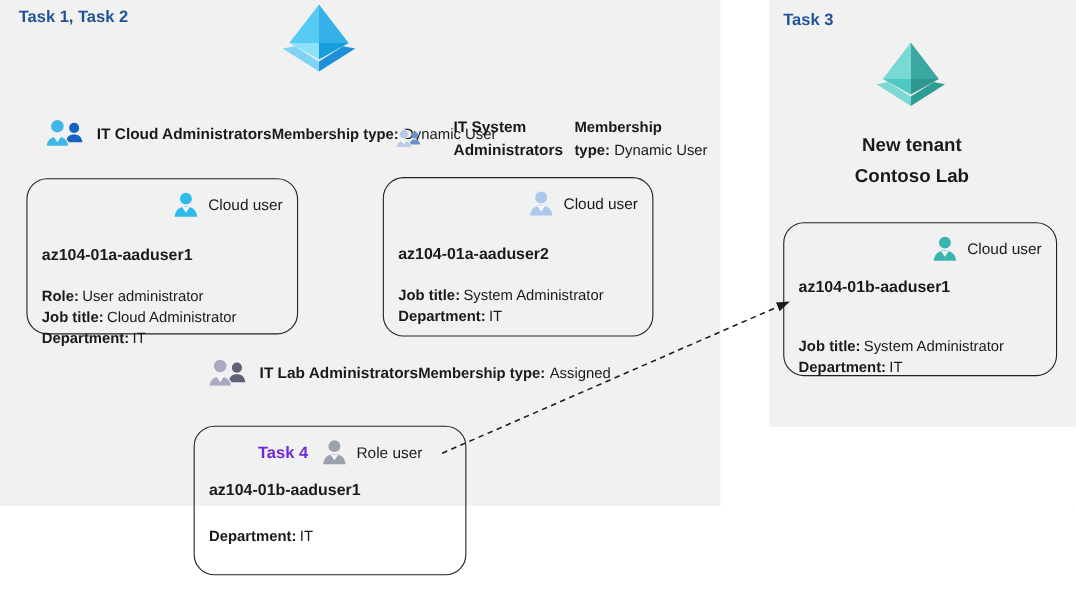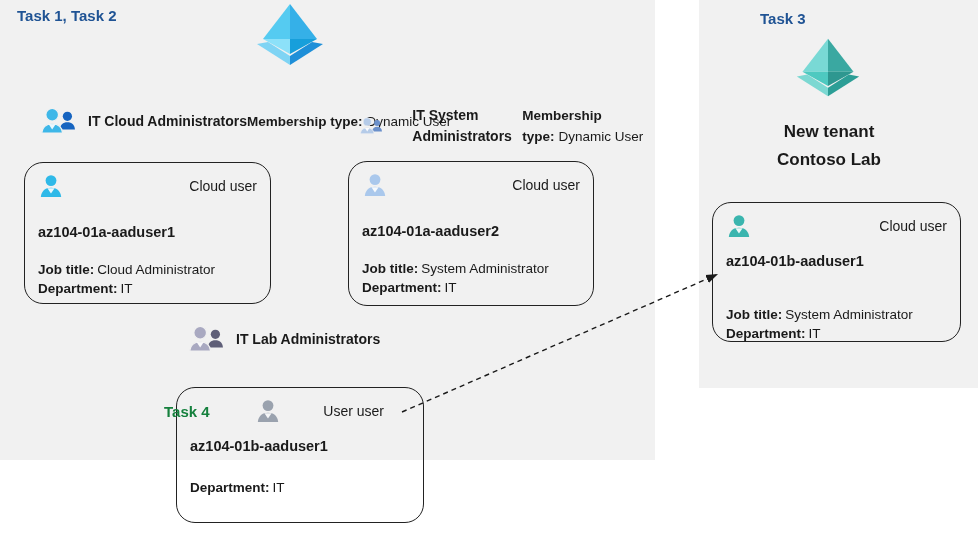--- a/index.html
+++ b/index.html
@@ -6,21 +6,21 @@
   body{
     width:978px;height:540px;position:relative;background:#ffffff;
     font-family:"Liberation Sans",sans-serif;color:#1a1a1a;overflow:hidden;
   }
   .panel{position:absolute;background:#f1f1f1;}
   #panel-left{left:0;top:0;width:655px;height:460px;}
   #panel-right{left:699px;top:0;width:279px;height:388px;}
 
   .task-label{position:absolute;font-weight:bold;font-size:15px;color:#1f5394;}
   #task12{left:17px;top:7px;}
-  #task3{left:712px;top:10px;margin-left:48px;}
+  #task3{left:712px;top:10px;}
 
   .tenant-icon{position:absolute;}
   #tenant-icon-default{left:252px;top:3px;}
   #tenant-icon-new{left:794px;top:37px;}
   .tenant-title{position:absolute;font-weight:bold;font-size:17px;text-align:center;}
   #tenant-title-default{left:200px;top:69px;width:180px;}
   #tenant-title-new-1{left:704px;top:122px;width:250px;}
   #tenant-title-new-2{left:704px;top:150px;width:250px;}
 
   .group-header{position:absolute;display:flex;align-items:center;gap:8px;}
@@ -34,23 +34,23 @@
 
   .card{
     position:absolute;border:1.4px solid #222;border-radius:19px;
     box-sizing:border-box;padding:10px 13px 0 13px;background:transparent;
   }
   #card1{left:24px;top:162px;width:247px;height:142px;}
   #card2{left:348px;top:161px;width:246px;height:145px;}
   #card3{left:176px;top:387px;width:248px;height:136px;}
   #card4{left:712px;top:202px;width:249px;height:140px;}
 
-  .card-header{display:flex;align-items:center;justify-content:space-between;gap:7px;font-size:14px;}
+  .card-header{display:flex;align-items:center;justify-content:flex-end;gap:7px;font-size:14px;}
   #card3 .card-header{position:relative;left:-26px;}
-  .card-task-label{font-weight:bold;font-size:15px;color:#15803d;margin-right:4px;}
+  .card-task-label{font-weight:bold;font-size:15px;color:#6d28d9;margin-right:4px;}
   .card-name{font-weight:bold;font-size:14.5px;margin-top:25px;}
   .card-fields{margin-top:20px;font-size:13.5px;line-height:19px;}
   .field b{margin-right:3px;}
   #card3 .card-name{margin-top:14px;}
   #card3 .card-fields{margin-top:24px;}
   #card4 .card-name{margin-top:14px;}
   #card4 .card-fields{margin-top:36px;}
 
   #arrow-overlay{position:absolute;left:0;top:0;pointer-events:none;}
 </style>
@@ -102,35 +102,37 @@
   <div class="group-header" id="group3">
     <svg width="42" height="32" viewBox="0 0 40 30">
       <circle cx="28" cy="10.5" r="4.4" fill="#5f5f78"></circle>
       <path d="M20.8,23 c0.5,-4.5 3,-6.8 7.2,-6.8 c4.2,0 6.7,2.3 7.2,6.8 z" fill="#5f5f78"></path>
       <circle cx="13.5" cy="9" r="6" stroke="#f1f1f1" stroke-width="1.1" fill="#a9a9c1"></circle>
       <path d="M3.5,26.5 c0.6,-5.8 4,-8.8 10,-8.8 c6,0 9.4,3 10,8.8 z" stroke="#f1f1f1" stroke-width="1.1" fill="#a9a9c1"></path>
       <polygon points="10.2,18 13.5,23 16.8,18" fill="#ffffff" opacity="0.9"></polygon>
     </svg>
     <div class="group-text">
       <span class="group-title">IT Lab Administrators</span>
+      <span class="group-membership"><b>Membership type:</b><span>Assigned</span></span>
     </div>
   </div>
 </div>
 
 <div class="card" id="card1">
   <div class="card-header">
     <svg width="26" height="26" viewBox="0 0 26 26">
       <circle cx="13" cy="7.6" r="5.4" fill="#2fb9e8"></circle>
       <path d="M2.8,24 c0.7,-6 4.4,-9.2 10.2,-9.2 c5.8,0 9.5,3.2 10.2,9.2 z" fill="#2fb9e8"></path>
       <polygon points="9.4,15.2 13,20.4 16.6,15.2" fill="#ffffff" opacity="0.9"></polygon>
     </svg>
     <span>Cloud user</span>
   </div>
   <div class="card-name">az104-01a-aaduser1</div>
   <div class="card-fields">
+    <div class="field"><b>Role:</b><span>User administrator</span></div>
     <div class="field"><b>Job title:</b><span>Cloud Administrator</span></div>
     <div class="field"><b>Department:</b><span>IT</span></div>
   </div>
 </div>
 
 <div class="card" id="card2">
   <div class="card-header">
     <svg width="26" height="26" viewBox="0 0 26 26">
       <circle cx="13" cy="7.6" r="5.4" fill="#aac8ec"></circle>
       <path d="M2.8,24 c0.7,-6 4.4,-9.2 10.2,-9.2 c5.8,0 9.5,3.2 10.2,9.2 z" fill="#aac8ec"></path>
@@ -146,21 +148,21 @@
 </div>
 
 <div class="card" id="card3">
   <div class="card-header">
     <span class="card-task-label">Task 4</span>
     <svg width="26" height="26" viewBox="0 0 26 26">
       <circle cx="13" cy="7.6" r="5.4" fill="#9aa2ae"></circle>
       <path d="M2.8,24 c0.7,-6 4.4,-9.2 10.2,-9.2 c5.8,0 9.5,3.2 10.2,9.2 z" fill="#9aa2ae"></path>
       <polygon points="9.4,15.2 13,20.4 16.6,15.2" fill="#ffffff" opacity="0.9"></polygon>
     </svg>
-    <span>User user</span>
+    <span>Role user</span>
   </div>
   <div class="card-name">az104-01b-aaduser1</div>
   <div class="card-fields">
     <div class="field"><b>Department:</b><span>IT</span></div>
   </div>
 </div>
 
 <div class="panel" id="panel-right"></div>
 
 <div class="task-label" id="task3">Task 3</div>

